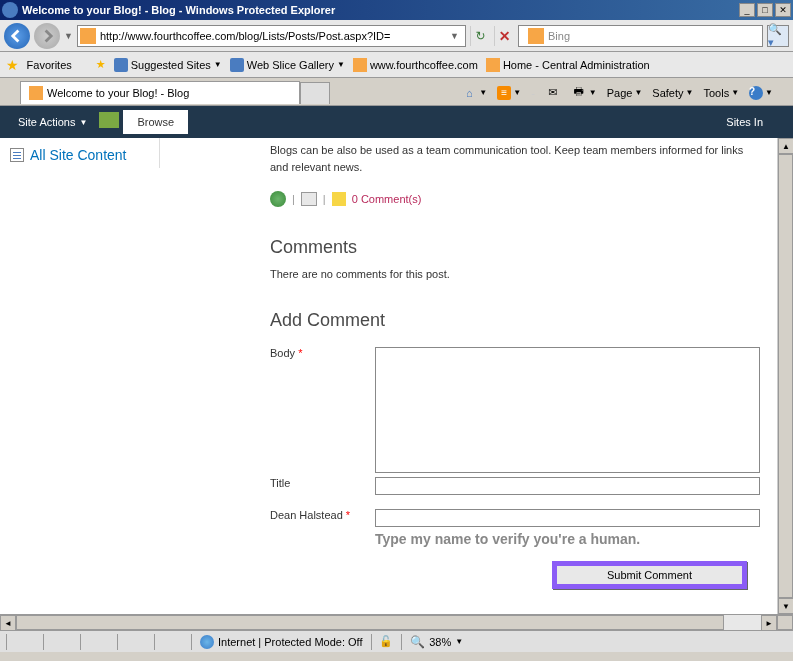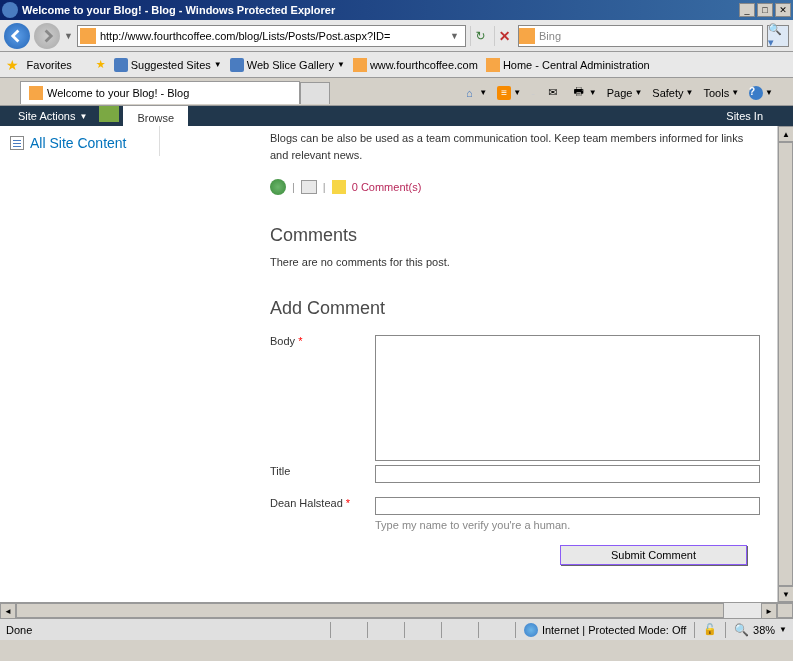--- a/index.html
+++ b/index.html
@@ -19,21 +19,21 @@
     .nav-fwd { background: radial-gradient(circle, #ccc, #aaa); color: #777; }
     .nav-arrow-svg { width: 14px; height: 14px; }
     .nav-dd { font-size: 9px; color: #666; }
     .url-bar { flex: 1; display: flex; align-items: center; background: white; border: 1px solid #888; height: 22px; padding: 0 2px; }
     .url-icon { width: 16px; height: 16px; background: #f7a646; margin-right: 4px; }
     .url-input { flex: 1; border: none; outline: none; font-size: 11px; }
     .url-dd { font-size: 9px; color: #666; padding: 0 4px; }
     .nav-icon-btn { width: 20px; height: 20px; display: flex; align-items: center; justify-content: center; cursor: pointer; border-left: 1px solid #ccc; padding: 0 4px; }
     .refresh-icon { color: #3a7a3a; font-size: 12px; }
     .stop-icon { color: #c03030; font-size: 14px; font-weight: bold; }
-    .search-bar { width: 245px; display: flex; align-items: center; background: white; border: 1px solid #888; height: 22px; padding: 0 0; }
+    .search-bar { width: 245px; display: flex; align-items: center; background: white; border: 1px solid #888; height: 22px; padding: 0 9px; }
     .bing-icon { width: 16px; height: 16px; background: #f7a646; margin-right: 4px; }
     .search-input { flex: 1; border: none; outline: none; font-size: 11px; color: #888; }
     .search-go { width: 22px; height: 22px; background: #dde8f5; border: 1px solid #888; display: flex; align-items: center; justify-content: center; cursor: pointer; color: #4a7cc0; }
     
     
     .favbar { background: #e8e8e8; height: 26px; display: flex; align-items: center; padding: 2px 6px; border-bottom: 1px solid #999; gap: 8px; font-size: 11px; }
     .fav-star { color: #f7b500; font-size: 14px; }
     .fav-item { display: flex; align-items: center; gap: 3px; cursor: pointer; }
     .fav-ie-icon { width: 14px; height: 14px; background: #4a7cc0; border-radius: 2px; display: inline-block; }
     .fav-sp-icon { width: 14px; height: 14px; background: #f7a646; display: inline-block; }
@@ -41,21 +41,21 @@
     
     .tabbar { background: #d4d0c8; height: 28px; display: flex; align-items: center; padding: 2px 20px 0; border-bottom: 1px solid #999; }
     .tab { background: white; border: 1px solid #999; border-bottom: none; padding: 4px 8px; display: flex; align-items: center; gap: 4px; font-size: 11px; min-width: 280px; }
     .newtab { width: 30px; height: 22px; background: #e0e0e0; border: 1px solid #999; border-bottom: none; margin-left: 0; }
     .tab-tools { display: flex; gap: 10px; margin-left: auto; font-size: 11px; align-items: center; }
     .tool-item { display: flex; align-items: center; gap: 2px; cursor: pointer; }
     .tool-icon { width: 16px; height: 16px; display: inline-flex; align-items: center; justify-content: center; }
     .help-icon { background: #3a7cc8; color: white; border-radius: 50%; width: 14px; height: 14px; font-size: 10px; font-weight: bold; }
     
     
-    .sp-ribbon { background: #21374c; height: 20px; display: flex; align-items: flex-start; padding: 0 10px; }
+    .sp-ribbon { background: #21374c; height: 32px; display: flex; align-items: center; padding: 0 10px; }
     .site-actions { color: white; font-size: 11px; padding: 4px 8px; display: flex; align-items: center; gap: 4px; cursor: pointer; }
     .sp-nav-icon { width: 20px; height: 16px; background: #7ba843; margin: 0 4px 4px; cursor: pointer; }
     .browse-tab { background: white; color: #333; padding: 6px 14px; font-size: 11px; cursor: pointer; }
     .sign-in { margin-left: auto; color: white; font-size: 11px; padding: 4px 20px; cursor: pointer; align-self: center; }
     
     
     .content-wrap { display: flex; height: 476px; background: white; position: relative; }
     .sidebar { width: 160px; background: white; border-right: 1px solid #ddd; padding: 6px 0; height: 30px; }
     .sidebar-item { display: flex; align-items: center; gap: 6px; padding: 3px 10px; font-size: 14px; color: #0072bc; cursor: pointer; }
     .doc-icon { width: 14px; height: 14px; background: white; border: 1px solid #888; display: inline-block; position: relative; }
@@ -72,22 +72,22 @@
     
     .comments-hdr { font-size: 18px; color: #4a4a4a; margin-bottom: 10px; font-weight: normal; }
     .no-comments { color: #333; font-size: 11px; margin-bottom: 30px; }
     
     .add-comment-hdr { font-size: 18px; color: #4a4a4a; margin-bottom: 16px; font-weight: normal; }
     .form-row { display: flex; margin-bottom: 4px; }
     .form-label { width: 105px; color: #333; font-size: 11px; }
     .req { color: red; }
     .form-input { flex: 1; border: 1px solid #888; padding: 2px; font-size: 11px; max-width: 385px; }
     .form-textarea { flex: 1; border: 1px solid #888; height: 126px; max-width: 385px; resize: none; font-family: inherit; font-size: 11px; overflow-y: scroll; }
-    .hint-text { color: #888; font-size: 11px; margin-left: 105px; margin-top: 2px; }
-    .submit-btn { margin-left: auto; margin-right: 16px; margin-top: 14px; padding: 3px 50px; font-size: 11px; background: #e8e8e8; border: 1px solid #8b5cf6; cursor: pointer; box-shadow: 1px 1px 0 #666; display: block; }
+    .hint-text { color: #888; font-size: 14px; margin-left: 105px; margin-top: 2px; font-weight: bold; }
+    .submit-btn { margin-left: auto; margin-right: 16px; margin-top: 14px; padding: 3px 50px; font-size: 11px; background: #e8e8e8; border: 5px solid #8b5cf6; cursor: pointer; box-shadow: 1px 1px 0 #666; display: block; }
     
     .vscroll { position: absolute; right: 0; top: 0; bottom: 0; width: 16px; background: #e8e8e8; border-left: 1px solid #ccc; }
     .vscroll-btn { width: 16px; height: 16px; background: #d4d0c8; border: 1px solid #999; display: flex; align-items: center; justify-content: center; font-size: 8px; }
     .vscroll-thumb { position: absolute; top: 16px; bottom: 16px; left: 0; right: 0; background: #d4d0c8; border: 1px solid #999; }
     
     
     .hscroll { height: 16px; background: #e8e8e8; display: flex; border-top: 1px solid #999; }
     .hscroll-btn { width: 16px; height: 16px; background: #d4d0c8; border: 1px solid #999; display: flex; align-items: center; justify-content: center; font-size: 8px; }
     .hscroll-track { flex: 1; position: relative; }
     .hscroll-thumb { position: absolute; left: 0; width: 95%; top: 0; bottom: 0; background: #d4d0c8; border: 1px solid #999; }
@@ -272,21 +272,20 @@
 <div class="hscroll">
   <div class="hscroll-btn">◄</div>
   <div class="hscroll-track">
       <div class="hscroll-thumb"></div>
     </div>
   <div class="hscroll-btn">►</div>
   <div style="width:16px;background:#d4d0c8;border:1px solid #999;"></div>
 </div>
 
 <div class="statusbar">
-  <span class="status-text">Done</span>
   <div class="status-sep"></div>
   <span style="width:20px;"></span>
   <div class="status-sep"></div>
   <span style="width:20px;"></span>
   <div class="status-sep"></div>
   <span style="width:20px;"></span>
   <div class="status-sep"></div>
   <span style="width:20px;"></span>
   <div class="status-sep"></div>
   <span style="width:20px;"></span>

